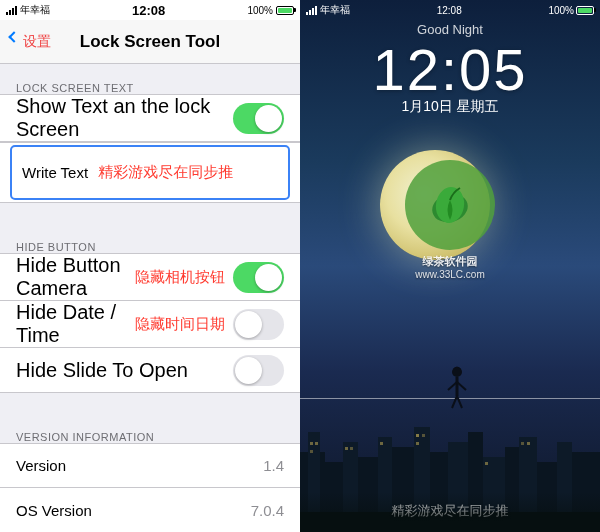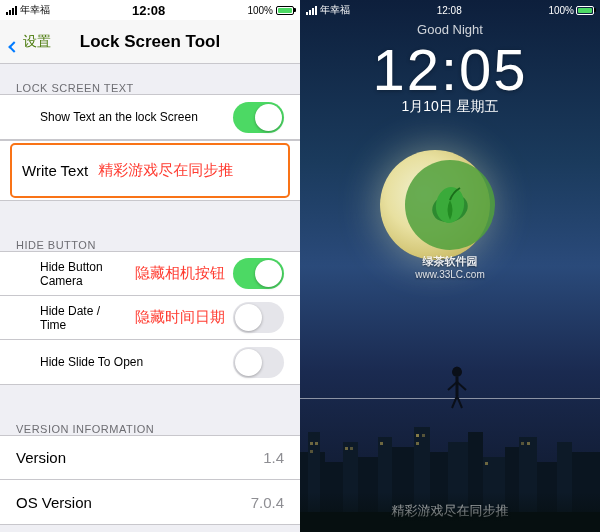--- a/index.html
+++ b/index.html
@@ -61,22 +61,22 @@
     .nav-bar {
       background: #f7f7f7;
       border-bottom: 1px solid #c8c7cc;
       height: 44px;
       display: flex;
       align-items: center;
       padding: 0 10px;
       position: relative;
     }
     .back-btn {
-      display: flex; align-items: flex-end;
-      color: #4d7c0f; font-size: 14px;
+      display: flex; align-items: flex-start;
+      color: #ef4444; font-size: 14px;
       gap: 3px; cursor: pointer;
     }
     .chevron-left {
       width: 8px; height: 8px;
       border-left: 2px solid #007aff;
       border-bottom: 2px solid #007aff;
       transform: rotate(45deg);
       margin-right: 2px;
     }
     .nav-title {
@@ -113,24 +113,23 @@
       align-items: center;
       padding: 0 16px;
       min-height: 44px;
       border-bottom: 1px solid #c8c7cc;
       background: #fff;
       position: relative;
     }
     .table-row:last-child { border-bottom: none; }
 
     .row-label {
-      font-size: 12px;
+      font-size: 20px;
       color: #000;
       flex: 1;
-      margin-left: 24px;
     }
     .row-sublabel {
       font-size: 15px;
       color: #ff3b30;
       margin-left: 8px;
     }
 
     
     .toggle {
       width: 51px;
@@ -336,21 +335,21 @@
 
         <div class="table-row">
           <span class="row-label">Show Text an the lock Screen</span>
           <div class="toggle on">
             <div class="toggle-thumb"></div>
           </div>
         </div>
       </div>
 
       <div style="background:#fff; border-top:1px solid #c8c7cc; border-bottom:1px solid #c8c7cc; padding: 2px 10px;">
-        <div style="border: 2px solid #f97316; border-radius: 5px; display:flex; align-items:center; padding: 16px 10px; min-height:40px;">
+        <div style="border: 2px solid #3b82f6; border-radius: 5px; display:flex; align-items:center; padding: 16px 10px; min-height:40px;">
           <span style="font-size:15px; color:#000; margin-right:10px; font-weight:400;">Write Text</span>
           <span style="font-size:15px; color:#ff3b30;">精彩游戏尽在同步推</span>
         </div>
       </div>
 
     </div>
 
     <div class="section-block">
       <div class="section-header">HIDE BUTTON</div>
       <div class="table-group">

